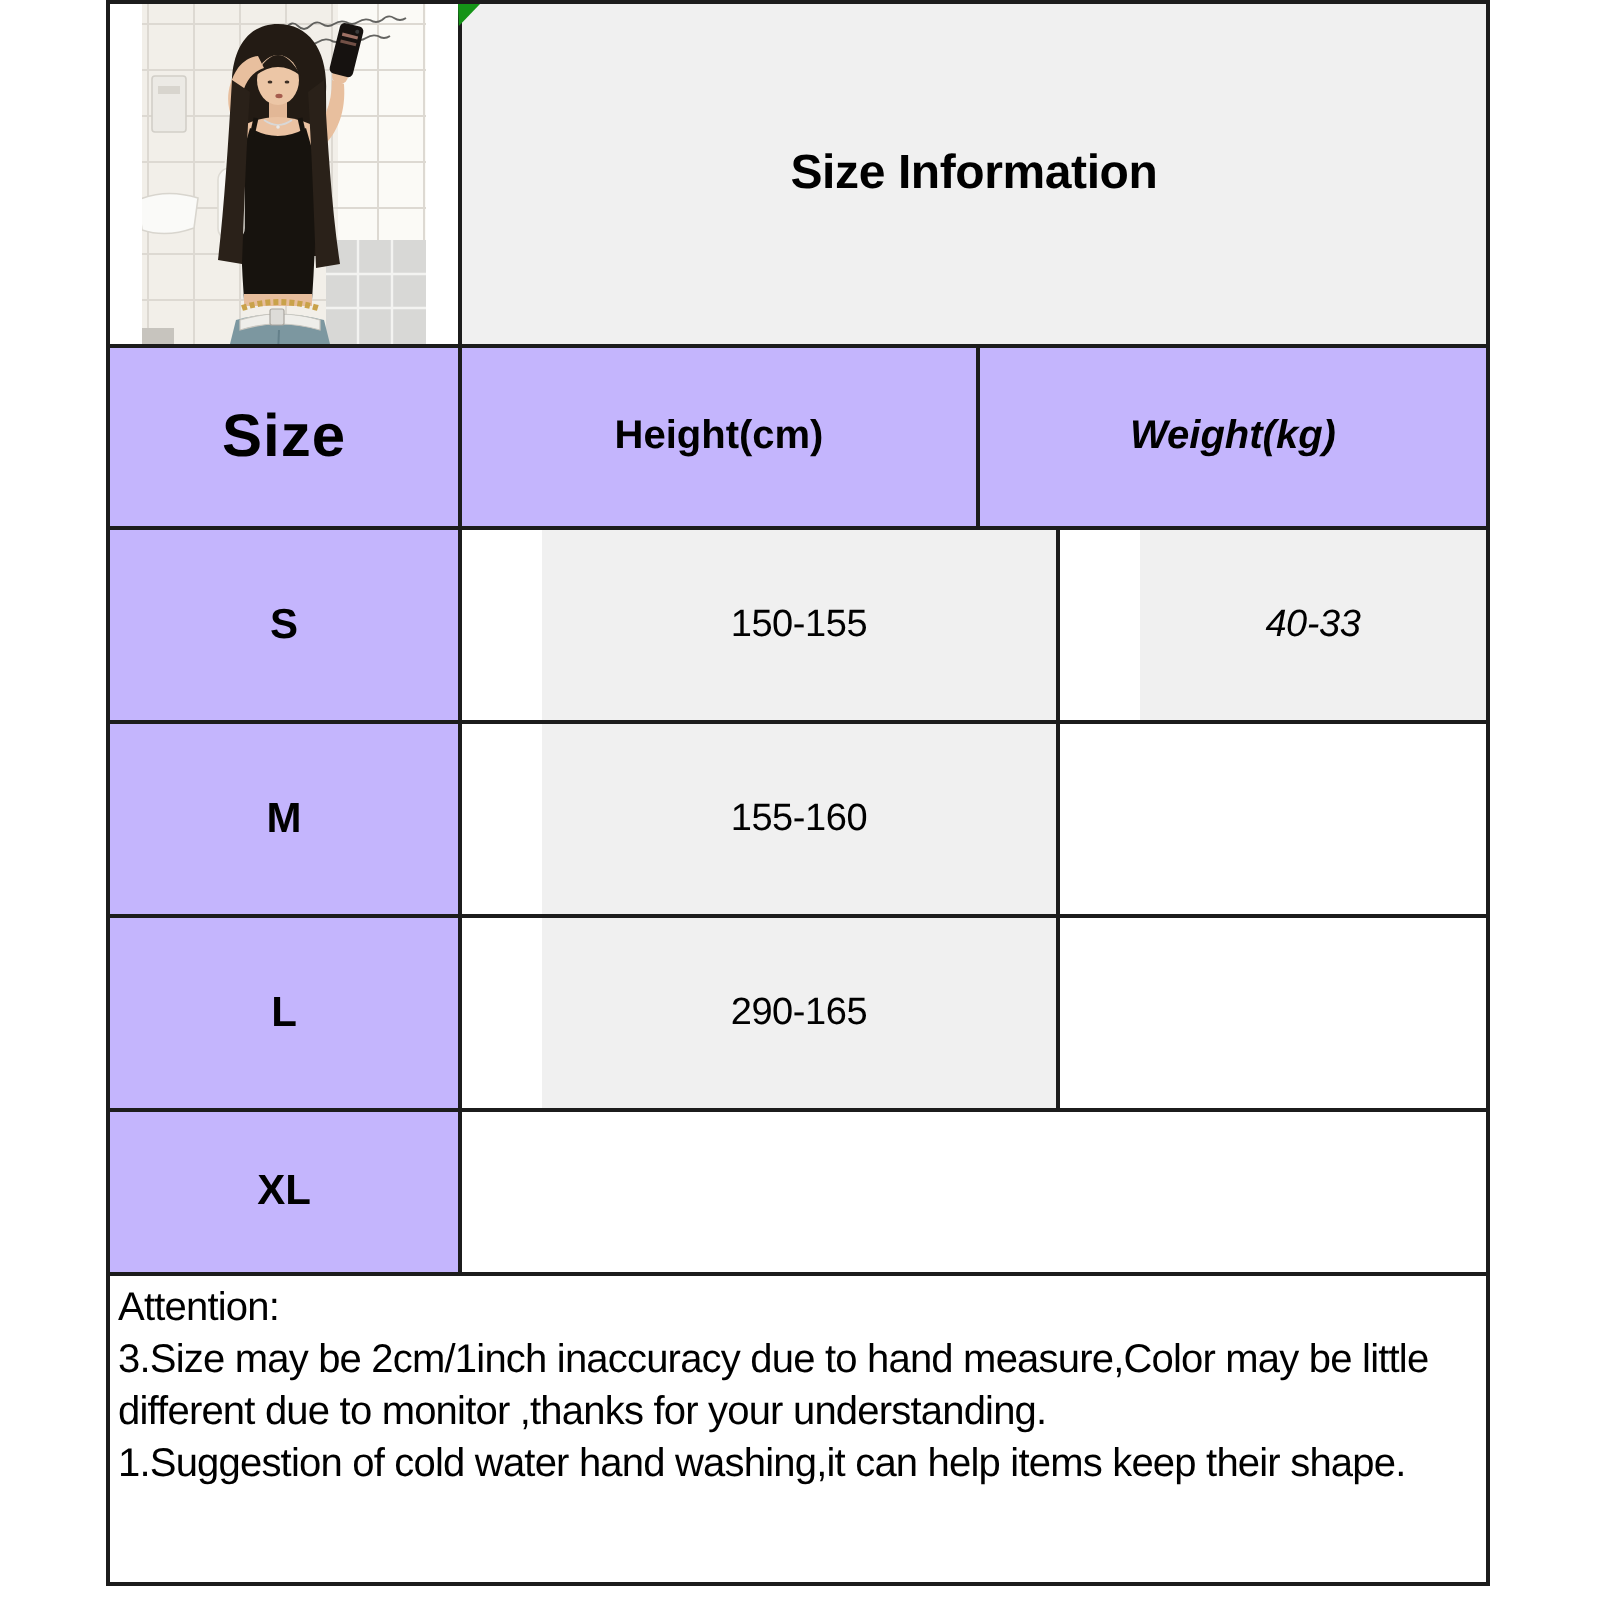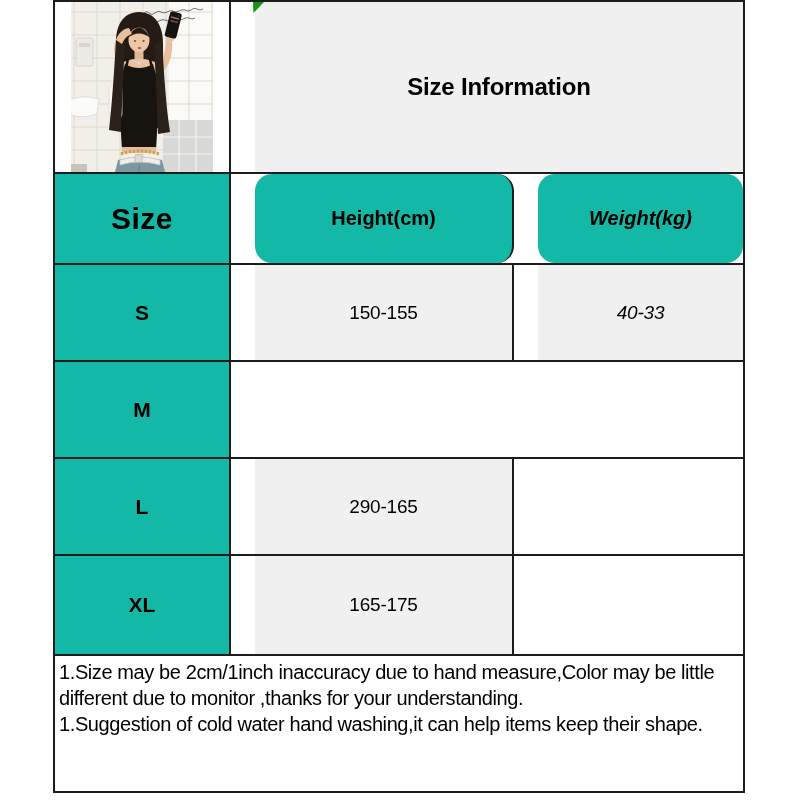--- a/index.html
+++ b/index.html
@@ -6,48 +6,48 @@
   body{
     width:800px;height:800px;position:relative;background:#ffffff;
     font-family:"Liberation Sans","DejaVu Sans",sans-serif;color:#000;
     overflow:hidden;
   }
   .sheet{
     position:absolute;left:53px;top:0;width:692px;height:793px;
     box-sizing:border-box;border:2px solid #1c1c1c;background:#fff;
     display:flex;flex-direction:column;
   }
-  .row{display:flex;box-sizing:border-box;border-bottom:2px solid #1c1c1c;flex:0 0 auto;gap:24px;}
+  .row{display:flex;box-sizing:border-box;border-bottom:2px solid #1c1c1c;flex:0 0 auto;}
   .r-top{height:172px;}
   .r-head{height:91px;}
   .r-data{height:97px;}
-  .r-xl{height:100px;}
+  .r-xl{height:82px;}
   .r-att{flex:1 1 auto;border-bottom:none;}
   .cell{
     box-sizing:border-box;display:flex;align-items:center;justify-content:center;
     text-align:center;
   }
   .c1{width:176px;border-right:2px solid #1c1c1c;}
   .c2{width:259px;border-right:2px solid #1c1c1c;}
   .c3{flex:1;font-style:italic;}
   .c23{flex:1;position:relative;}
-  .gray{background:#14b8a6;}
+  .gray{background:#c4b5fd;}
   .light{background:#f0f0f0;}
   .photo-cell{background:#ffffff;padding:0;}
   .title-cell{
     background:#f0f0f0;font-weight:bold;font-size:24px;letter-spacing:-0.2px;
   }
   .wedge{
     position:absolute;top:0;left:-2px;width:11px;height:11px;background:#149417;
     -webkit-clip-path:polygon(0 0,100% 0,4% 100%);clip-path:polygon(0 0,100% 0,4% 100%);
   }
   .size-head{font-weight:bold;font-size:30px;letter-spacing:0.5px;}
-  .col-head{font-weight:bold;font-size:20px;border-radius:17px;}
+  .col-head{font-weight:bold;font-size:20px;}
   .size-letter{font-weight:bold;font-size:21px;}
-  .num{font-size:19px;font-weight:400;letter-spacing:-0.2px;}
+  .num{font-size:19px;font-weight:400;letter-spacing:-0.2px;margin-left:40px;}
   .att{
     padding:3px 4px 0 4px;font-size:20px;line-height:26px;letter-spacing:-0.4px;
     width:100%;box-sizing:border-box;
   }
   .att div{white-space:nowrap;}
   svg{display:block;}
 </style>
 </head>
 <body>
 
@@ -157,31 +157,32 @@
     <div class="cell c3 gray col-head">Weight(kg)</div>
   </div>
 
   <div class="row r-data">
     <div class="cell c1 gray size-letter">S</div>
     <div class="cell c2 light num">150-155</div>
     <div class="cell c3 light num">40-33</div>
   </div>
   <div class="row r-data">
     <div class="cell c1 gray size-letter">M</div>
+    <div class="cell c2 light num">155-160</div>
   </div>
   <div class="row r-data">
     <div class="cell c1 gray size-letter">L</div>
     <div class="cell c2 light num">290-165</div>
   </div>
   <div class="row r-xl">
     <div class="cell c1 gray size-letter">XL</div>
-    <div class="cell c2 light num">165-175</div>
   </div>
 
   <div class="row r-att">
     <div class="att">
-      <div>1.Size may be 2cm/1inch inaccuracy due to hand measure,Color may be little</div>
+      <div>Attention:</div>
+      <div>3.Size may be 2cm/1inch inaccuracy due to hand measure,Color may be little</div>
       <div>different due to monitor ,thanks for your understanding.</div>
       <div>1.Suggestion of cold water hand washing,it can help items keep their shape.</div>
     </div>
   </div>
 
 </div>
 
 </body></html>

